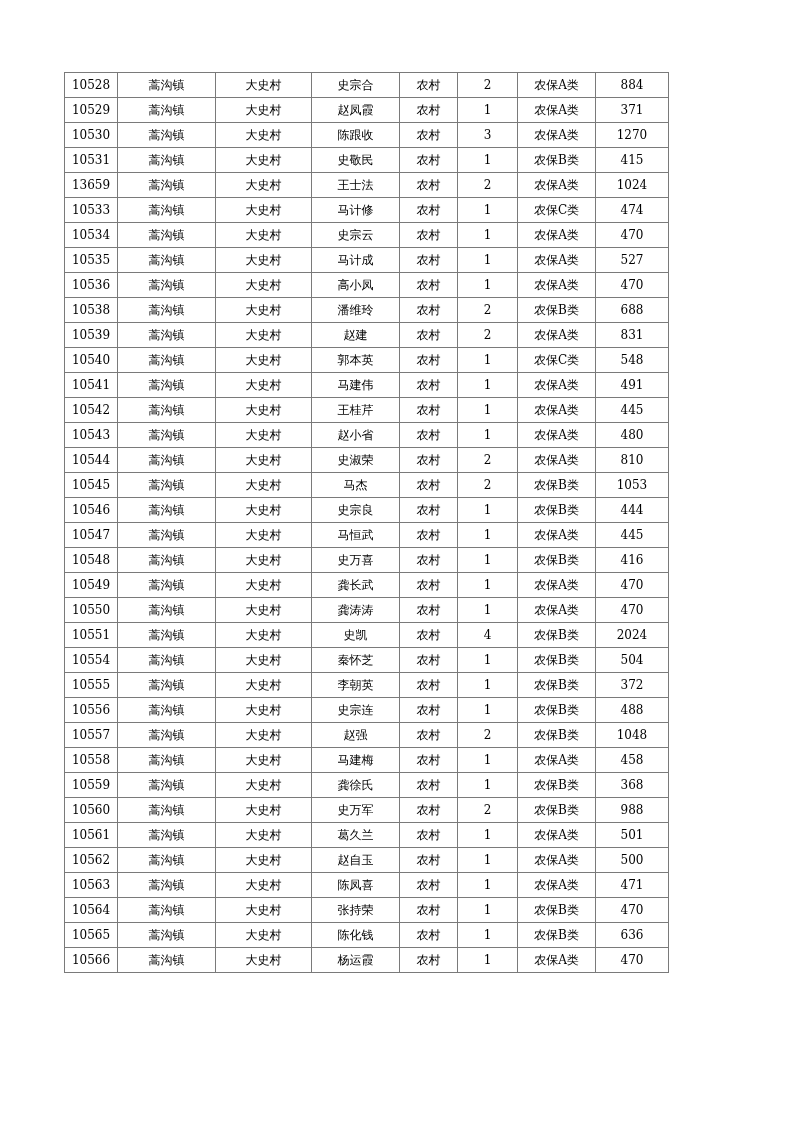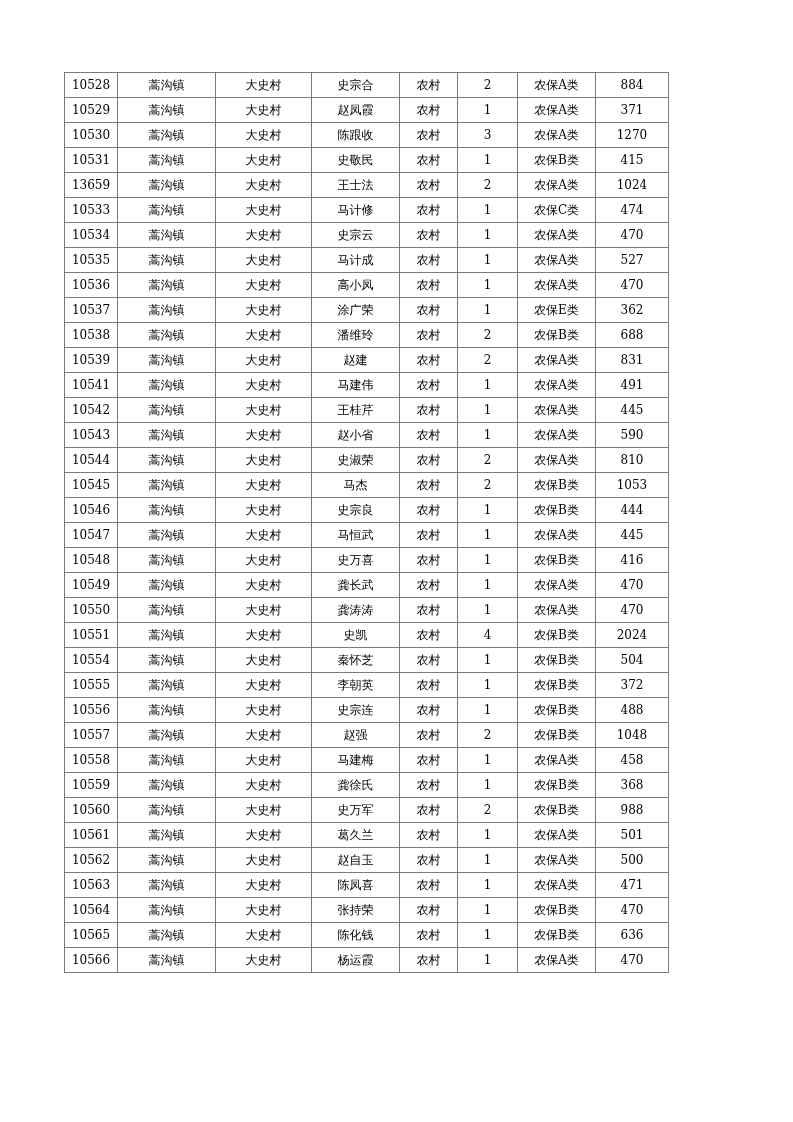--- a/index.html
+++ b/index.html
@@ -150,50 +150,50 @@
           <td>10536</td>
           <td>蒿沟镇</td>
           <td>大史村</td>
           <td>高小凤</td>
           <td>农村</td>
           <td>1</td>
           <td>农保A类</td>
           <td>470</td>
         </tr>
         <tr>
-          <td>10537</td>
-          <td>蒿沟镇</td>
-          <td>大史村</td>
-          <td>涂广荣</td>
-          <td>农村</td>
-          <td>1</td>
-          <td>农保E类</td>
-          <td>362</td>
-        </tr>
-        <tr>
           <td>10538</td>
           <td>蒿沟镇</td>
           <td>大史村</td>
           <td>潘维玲</td>
           <td>农村</td>
           <td>2</td>
           <td>农保B类</td>
           <td>688</td>
         </tr>
         <tr>
           <td>10539</td>
           <td>蒿沟镇</td>
           <td>大史村</td>
           <td>赵建</td>
           <td>农村</td>
           <td>2</td>
           <td>农保A类</td>
           <td>831</td>
         </tr>
         <tr>
+          <td>10540</td>
+          <td>蒿沟镇</td>
+          <td>大史村</td>
+          <td>郭本英</td>
+          <td>农村</td>
+          <td>1</td>
+          <td>农保C类</td>
+          <td>548</td>
+        </tr>
+        <tr>
           <td>10541</td>
           <td>蒿沟镇</td>
           <td>大史村</td>
           <td>马建伟</td>
           <td>农村</td>
           <td>1</td>
           <td>农保A类</td>
           <td>491</td>
         </tr>
         <tr>
@@ -207,21 +207,21 @@
           <td>445</td>
         </tr>
         <tr>
           <td>10543</td>
           <td>蒿沟镇</td>
           <td>大史村</td>
           <td>赵小省</td>
           <td>农村</td>
           <td>1</td>
           <td>农保A类</td>
-          <td>590</td>
+          <td>480</td>
         </tr>
         <tr>
           <td>10544</td>
           <td>蒿沟镇</td>
           <td>大史村</td>
           <td>史淑荣</td>
           <td>农村</td>
           <td>2</td>
           <td>农保A类</td>
           <td>810</td>

